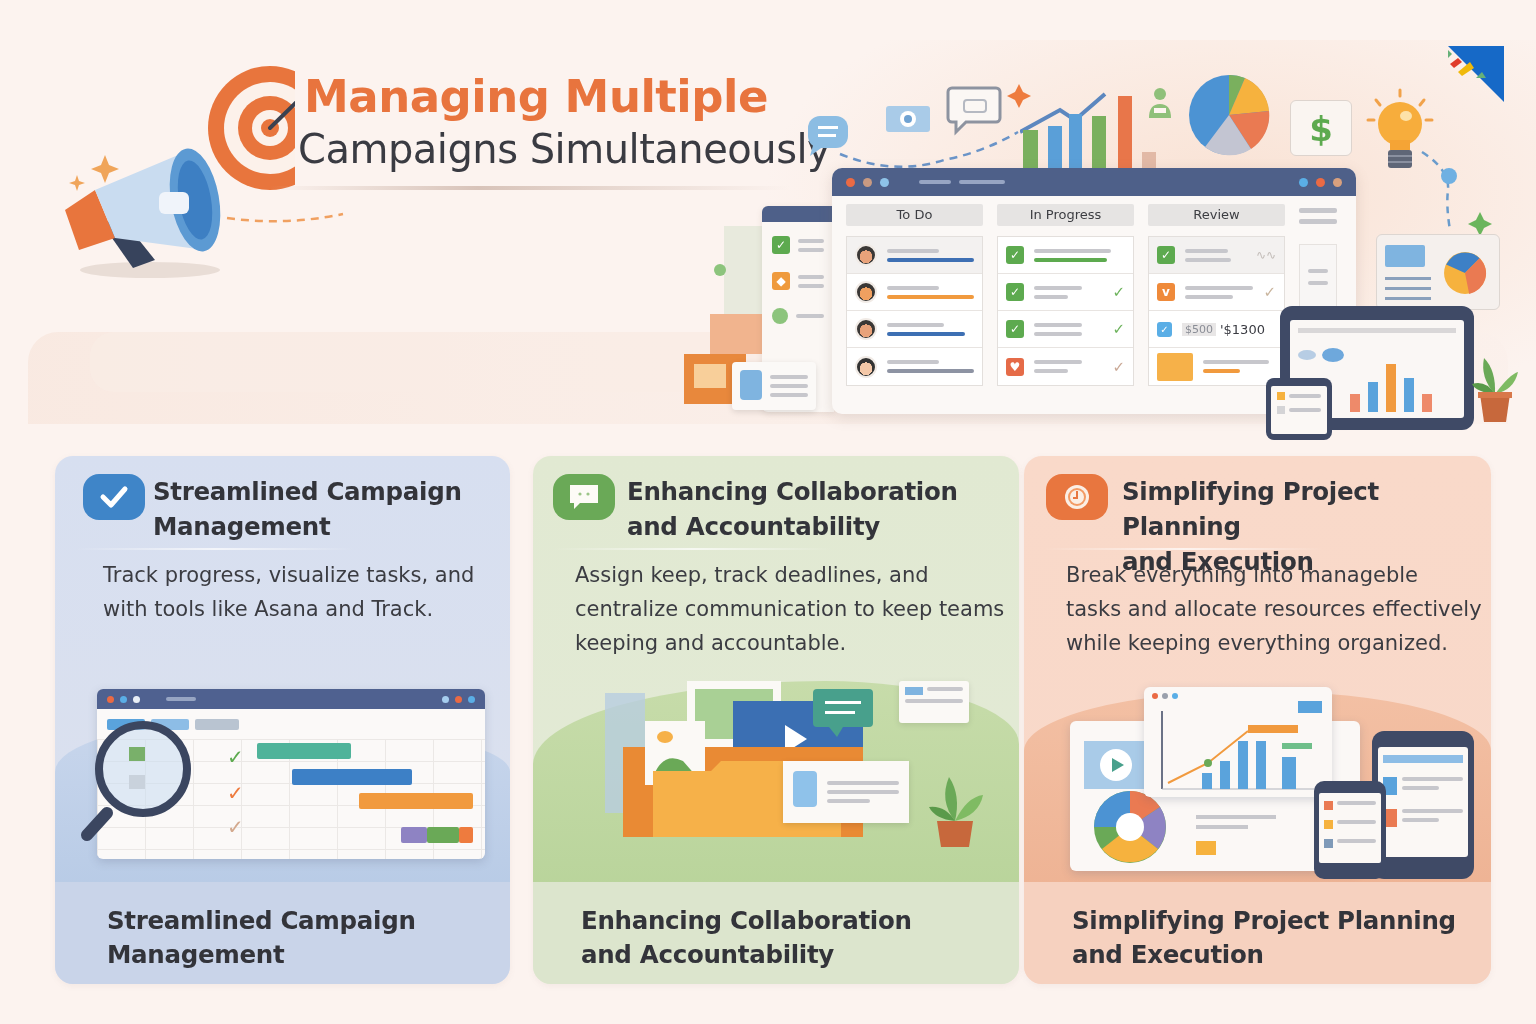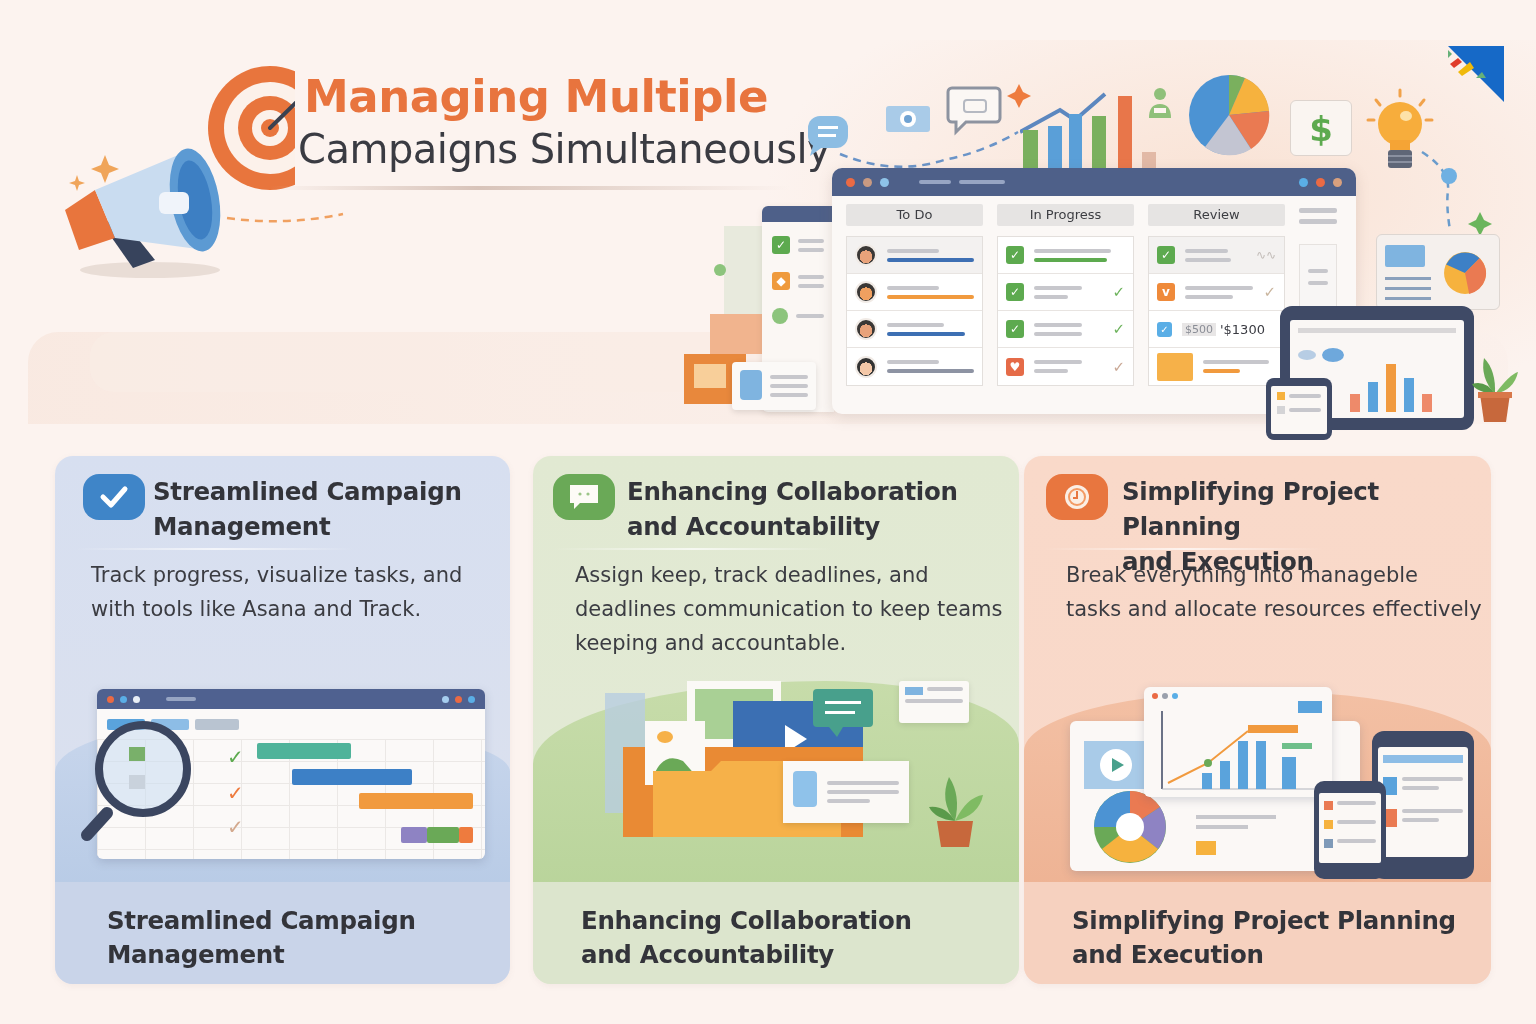--- a/index.html
+++ b/index.html
@@ -504,21 +504,21 @@
   <div class="f-icon" style="background:#3f85c8">
     <svg width="30" height="24">
         <path d="M4 12 L12 20 L26 4" stroke="#fff" stroke-width="5" fill="none" stroke-linecap="round" stroke-linejoin="round"></path>
       </svg>
   </div>
   <div class="f-title" style="left:98px">
     <div>Streamlined Campaign</div>
     <div>Management</div>
   </div>
   <div class="f-rule"></div>
-  <div class="f-desc" style="left:36px">
+  <div class="f-desc" style="left:48px">
     <div>Track progress, visualize tasks, and</div>
     <div>with tools like Asana and Track.</div>
   </div>
   <div class="f-illus">
     <div style="position:absolute;left:0;top:60px;width:100%;height:170px;background:linear-gradient(180deg,#c8d6ec,#b8cbe6);border-radius:40% 60% 0 0/30% 30% 0 0"></div>
     <div class="win" style="left:42px;top:28px;width:388px;height:170px">
       <div class="win-bar">
         <span class="dot" style="background:#ea6a44;width:7px;height:7px"></span>
         <span class="dot" style="background:#5aaee6;width:7px;height:7px"></span>
         <span class="dot" style="background:#e8eef6;width:7px;height:7px"></span>
@@ -566,21 +566,21 @@
         <circle cx="21" cy="12" r="1.6" fill="#9cc587"></circle>
       </svg>
   </div>
   <div class="f-title" style="left:94px">
     <div>Enhancing Collaboration</div>
     <div>and Accountability</div>
   </div>
   <div class="f-rule"></div>
   <div class="f-desc" style="left:42px">
     <div>Assign keep, track deadlines, and</div>
-    <div>deadlines communication to keep teams</div>
+    <div>centralize communication to keep teams</div>
     <div>keeping and accountable.</div>
   </div>
   <div class="f-illus">
     <div style="position:absolute;left:0;top:20px;width:100%;height:210px;background:linear-gradient(180deg,#c7dcaa,#b9d49b);border-radius:60% 40% 0 0/40% 30% 0 0"></div>
     <svg style="position:absolute;left:70px;top:20px" width="360" height="170">
       <rect x="2" y="12" width="40" height="120" fill="#b8cde0" opacity=".8"></rect>
       <rect x="84" y="0" width="94" height="70" fill="#fbf9f6"></rect>
       <rect x="92" y="8" width="78" height="50" fill="#a9d095"></rect>
       <circle cx="140" cy="26" r="6" fill="#fff"></circle>
       <rect x="130" y="20" width="130" height="80" fill="#3b6fb3"></rect>
@@ -634,20 +634,21 @@
       </svg>
   </div>
   <div class="f-title" style="left:98px">
     <div>Simplifying Project Planning</div>
     <div>and Execution</div>
   </div>
   <div class="f-rule"></div>
   <div class="f-desc" style="left:42px">
     <div>Break everything into manageble</div>
     <div>tasks and allocate resources effectively</div>
+    <div>while keeping everything organized.</div>
   </div>
   <div class="f-illus">
     <div style="position:absolute;left:0;top:30px;width:100%;height:200px;background:linear-gradient(180deg,#f3c0a4,#eeb394);border-radius:50% 50% 0 0/30% 30% 0 0"></div>
     <div class="win" style="left:46px;top:60px;width:290px;height:150px;background:#fbf8f6">
       <div style="position:absolute;left:14px;top:20px;width:72px;height:48px;background:#a9cbe8"></div>
       <div style="position:absolute;left:30px;top:28px;width:32px;height:32px;border-radius:50%;background:#fff"></div>
       <div style="position:absolute;left:42px;top:37px;width:0;height:0;border-left:12px solid #48a08c;border-top:7px solid transparent;border-bottom:7px solid transparent"></div>
       <svg style="position:absolute;left:20px;top:66px" width="80" height="80" viewBox="-40 -40 80 80">
         <circle r="36" fill="#6aa957"></circle>
         <path d="M0 0 L0 -36 A36 36 0 0 1 30 -20 Z" fill="#ea7a52"></path>

